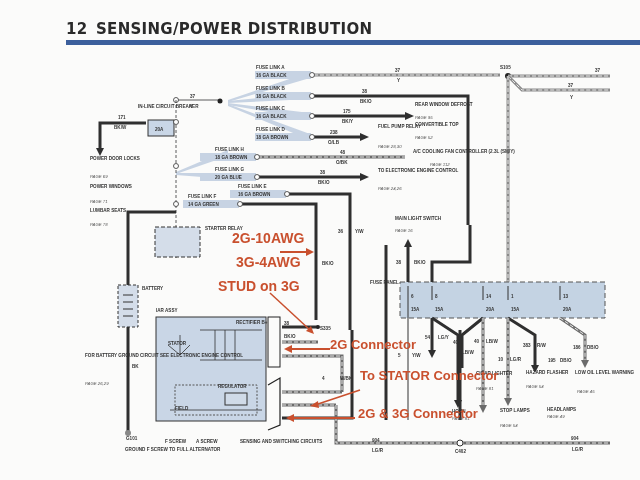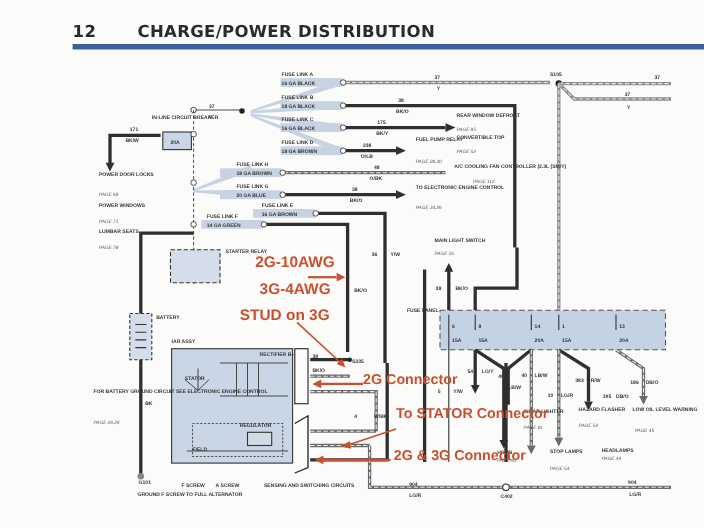--- a/index.html
+++ b/index.html
@@ -1,38 +1,38 @@
 <!DOCTYPE html>
 <html><head>
 <meta charset="utf-8">
 <style>
   html, body { margin:0; padding:0; }
   body { width:640px; height:480px; background:#fbfbfa; position:relative; overflow:hidden;
          font-family:"Liberation Sans", sans-serif; }
   .hdr { position:absolute; left:66px; top:20px; font-family:"DejaVu Sans", sans-serif;
          font-weight:bold; font-size:15px; color:#2a2a2a; letter-spacing:0.3px; }
-  .hdr .num { margin-right:32px; }
+  .hdr .num { margin-right:3px; }
   .bar { position:absolute; left:66px; top:40px; width:574px; height:5px; background:#3c5f9c; }
   svg { position:absolute; left:0; top:0; }
   .lbl { font-family:"Liberation Sans", sans-serif; font-size:4.6px; font-weight:bold; fill:#333; }
   .pg { font-family:"Liberation Sans", sans-serif; font-size:4.3px; font-style:italic; fill:#555; }
   .ann { font-family:"Liberation Sans", sans-serif; font-weight:bold; fill:#c9502e; font-size:14px; }
   .wire-dark { stroke:#2f2f2f; stroke-width:3; fill:none; }
   .wire-stripe { stroke:#6b6b6b; stroke-width:3; fill:none; }
   .wire-light { stroke:#8a8a8a; stroke-width:3; fill:none; }
   .wire-inner { stroke:#e8e8e8; stroke-width:1; fill:none; stroke-dasharray:4 2; }
   .thin { stroke:#333; stroke-width:0.8; fill:none; }
   .box { fill:#c9d6e6; stroke:#333; stroke-width:1; }
 </style>
 </head>
 <body>
 
 <div class="hdr">
   <span class="num">12</span>
-  <span>CHARGE/POWER DISTRIBUTION</span>
+  <span>SENSING/POWER DISTRIBUTION</span>
 </div>
 <div class="bar"></div>
 
 <svg width="640" height="480" viewBox="0 0 640 480">
 
   <g>
     <polygon points="228,100 310,72 310,78 228,102" fill="#c7d3e3"></polygon>
     <polygon points="228,101 310,93 310,99 228,103" fill="#c7d3e3"></polygon>
     <polygon points="228,103 310,113 310,119 228,105" fill="#c7d3e3"></polygon>
     <polygon points="228,104 310,134 310,140 228,106" fill="#c7d3e3"></polygon>

